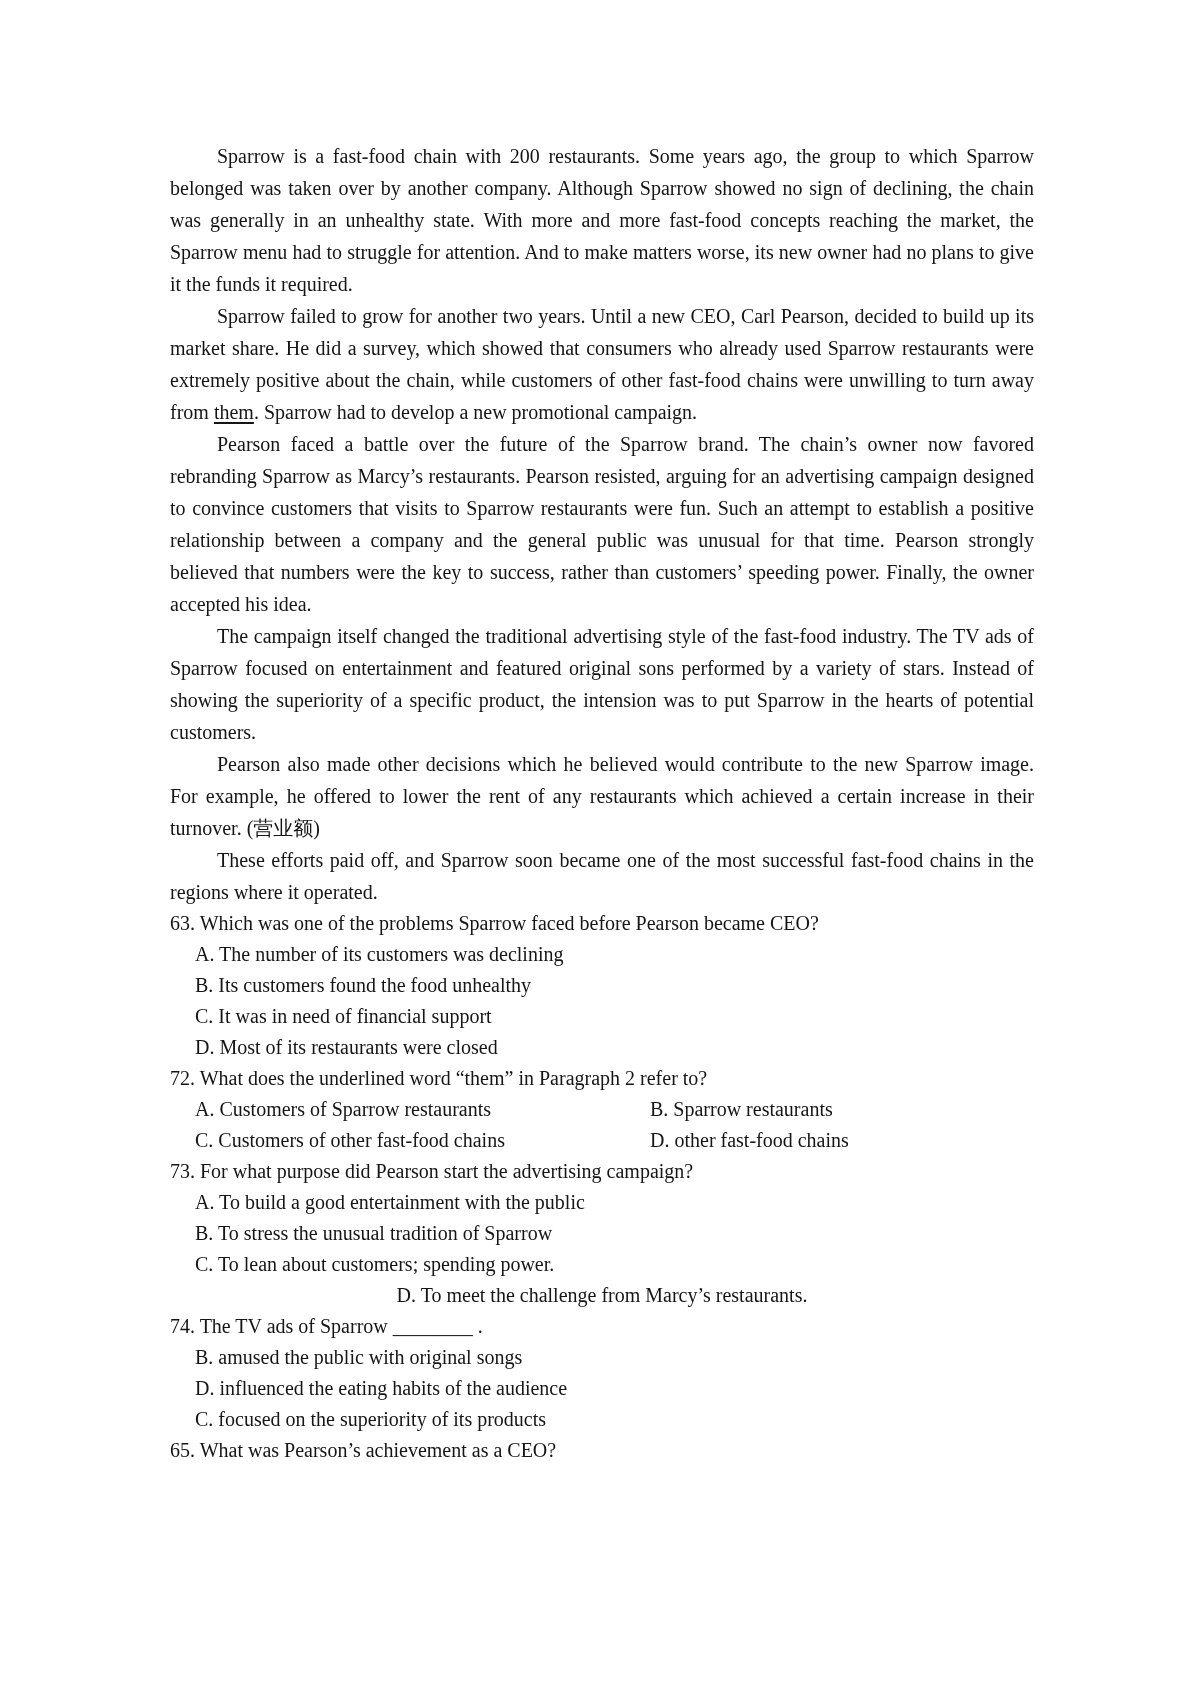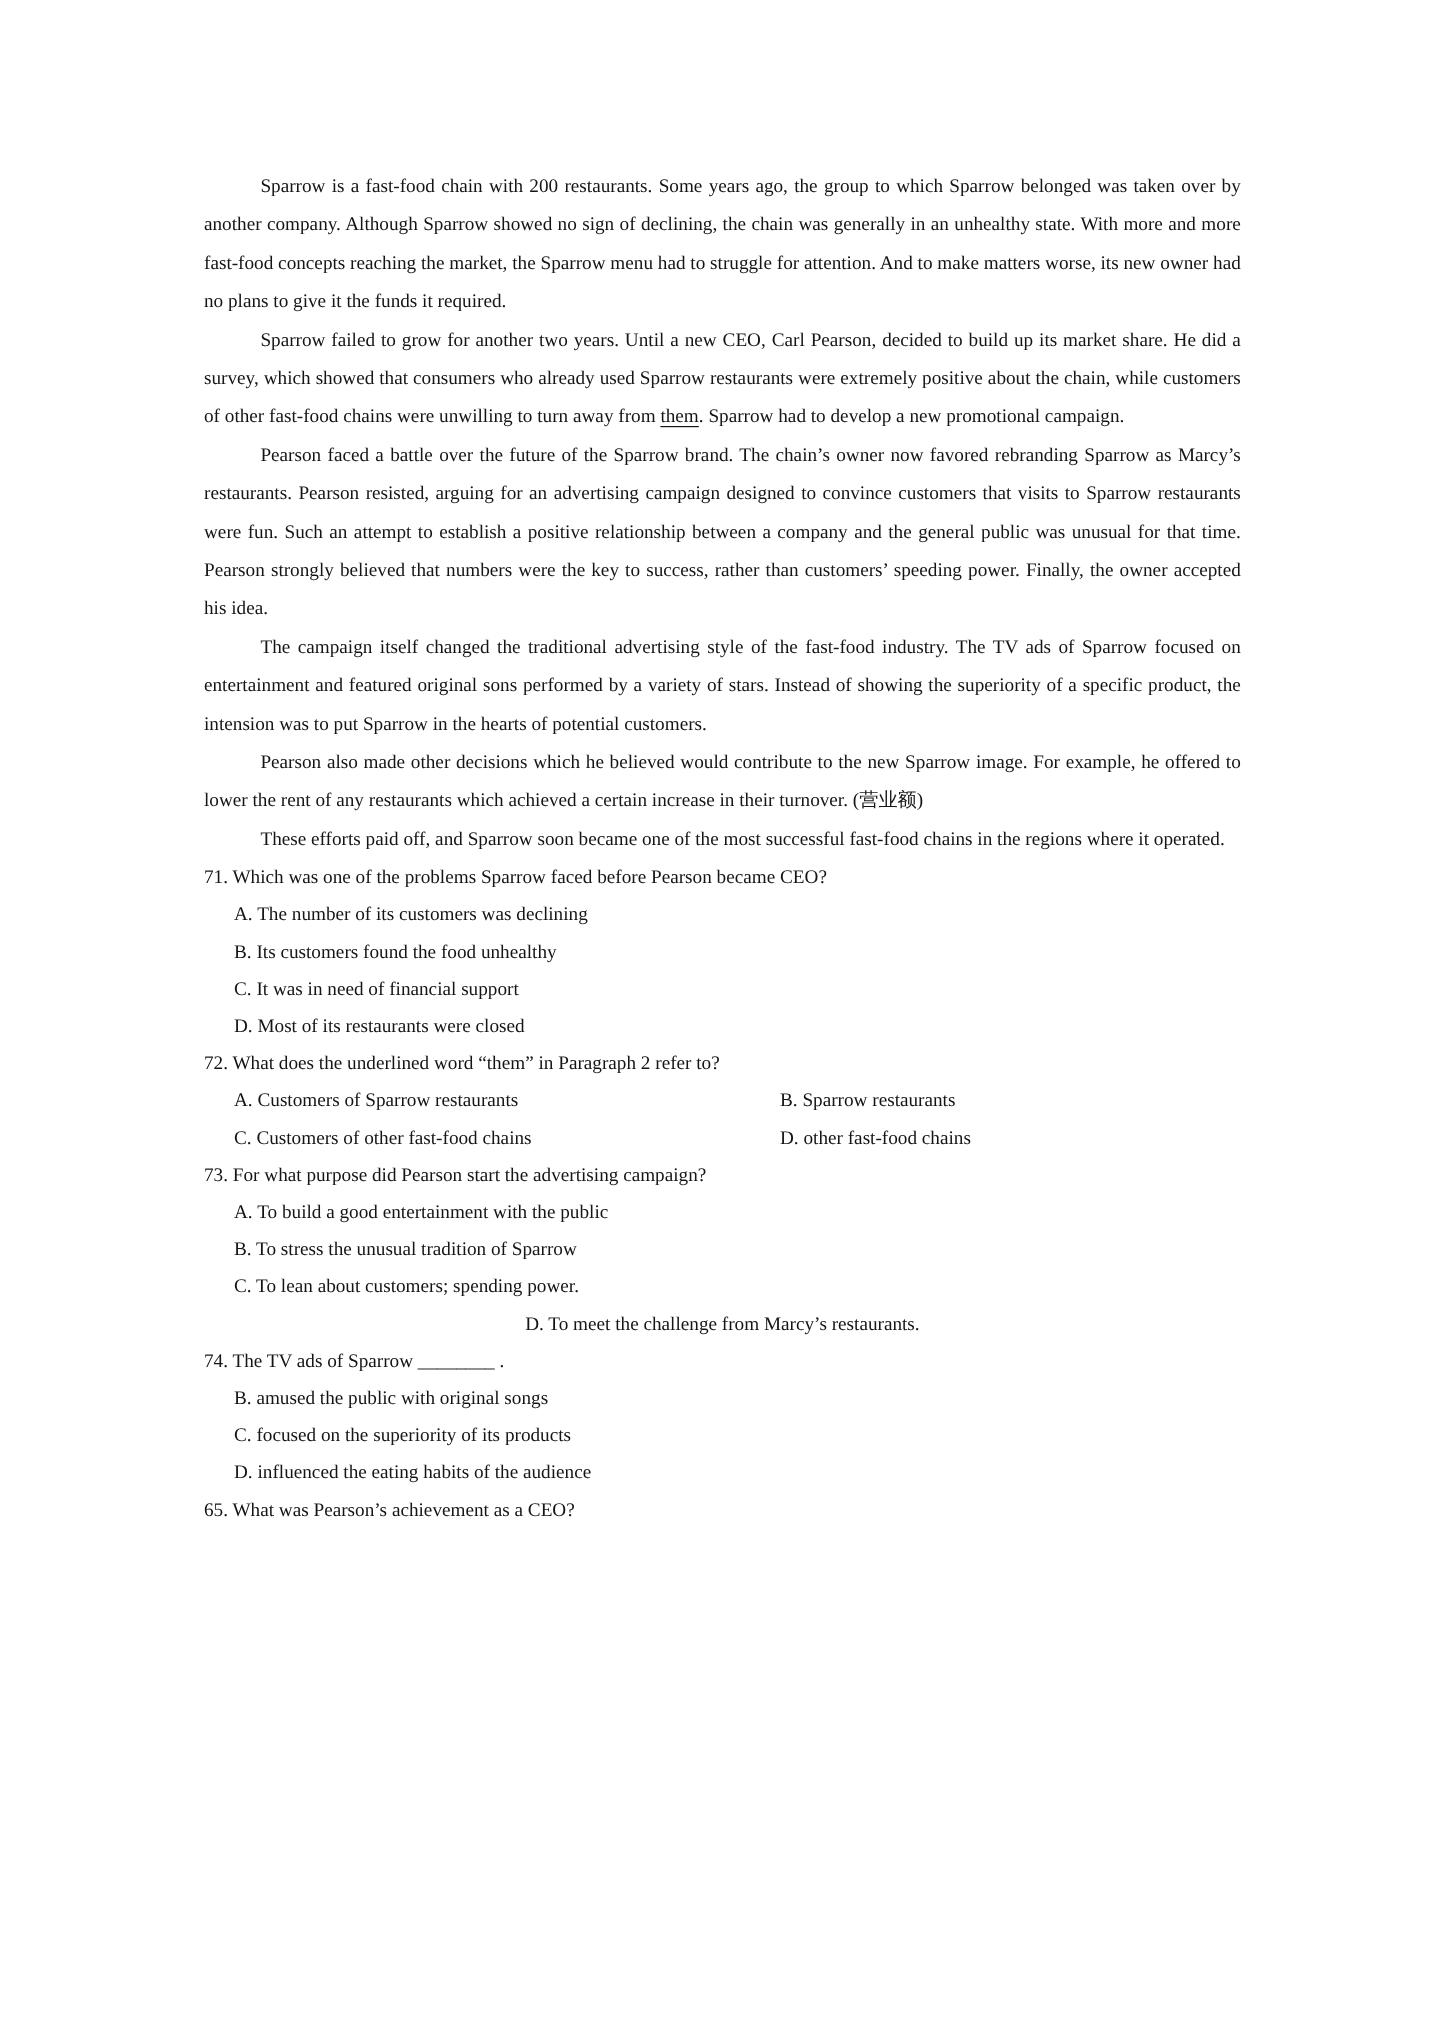--- a/index.html
+++ b/index.html
@@ -14,21 +14,21 @@
     background: #ffffff;
     overflow: hidden;
     font-family: "Liberation Serif", "DejaVu Serif", serif;
     color: #151515;
   }
   .content {
     position: absolute;
     left: 170px;
     top: 140px;
     width: 864px;
-    font-size: 16px;
+    font-size: 20px;
   }
   
   .passage p {
     margin: 0;
     text-align: justify;
     text-indent: 47px;
     line-height: 32px;
   }
   .u-word {
     text-decoration: underline;
@@ -72,21 +72,21 @@
       <p><span>Sparrow failed to grow for another two years. Until a new CEO, Carl Pearson, decided to build up its market share. He did a survey, which showed that consumers who already used Sparrow restaurants were extremely positive about the chain, while customers of other fast-food chains were unwilling to turn away from </span><span class="u-word">them</span><span>. Sparrow had to develop a new promotional campaign.</span></p>
       <p>Pearson faced a battle over the future of the Sparrow brand. The chain’s owner now favored rebranding Sparrow as Marcy’s restaurants. Pearson resisted, arguing for an advertising campaign designed to convince customers that visits to Sparrow restaurants were fun. Such an attempt to establish a positive relationship between a company and the general public was unusual for that time. Pearson strongly believed that numbers were the key to success, rather than customers’ speeding power. Finally, the owner accepted his idea.</p>
       <p>The campaign itself changed the traditional advertising style of the fast-food industry. The TV ads of Sparrow focused on entertainment and featured original sons performed by a variety of stars. Instead of showing the superiority of a specific product, the intension was to put Sparrow in the hearts of potential customers.</p>
       <p>Pearson also made other decisions which he believed would contribute to the new Sparrow image. For example, he offered to lower the rent of any restaurants which achieved a certain increase in their turnover. (营业额)</p>
       <p>These efforts paid off, and Sparrow soon became one of the most successful fast-food chains in the regions where it operated.</p>
     </div>
 
     <div class="questions">
 
       <div class="qblock">
-        <div class="qline"><span>71.</span> <span>Which was one of the problems Sparrow faced before Pearson became CEO?</span></div>
+        <div class="qline"><span>63.</span> <span>Which was one of the problems Sparrow faced before Pearson became CEO?</span></div>
         <div class="opt"><span>A.</span> <span>The number of its customers was declining</span></div>
         <div class="opt"><span>B.</span> <span>Its customers found the food unhealthy</span></div>
         <div class="opt"><span>C.</span> <span>It was in need of financial support</span></div>
         <div class="opt"><span>D.</span> <span>Most of its restaurants were closed</span></div>
       </div>
 
       <div class="qblock">
         <div class="qline"><span>72.</span> <span>What does the underlined word “them” in Paragraph 2 refer to?</span></div>
         <div class="optrow"><span class="col1"><span>A.</span> <span>Customers of Sparrow restaurants</span></span><span class="col2"><span>B.</span> <span>Sparrow restaurants</span></span></div>
         <div class="optrow"><span class="col1"><span>C.</span> <span>Customers of other fast-food chains</span></span><span class="col2"><span>D.</span> <span>other fast-food chains</span></span></div>
@@ -96,22 +96,22 @@
         <div class="qline"><span>73.</span> <span>For what purpose did Pearson start the advertising campaign?</span></div>
         <div class="opt"><span>A.</span> <span>To build a good entertainment with the public</span></div>
         <div class="opt"><span>B.</span> <span>To stress the unusual tradition of Sparrow</span></div>
         <div class="opt"><span>C.</span> <span>To lean about customers; spending power.</span></div>
         <div class="opt opt-outdent"><span>D.</span> <span>To meet the challenge from Marcy’s restaurants.</span></div>
       </div>
 
       <div class="qblock">
         <div class="qline"><span>74.</span> <span>The TV ads of Sparrow ________ .</span></div>
         <div class="opt"><span>B.</span> <span>amused the public with original songs</span></div>
+        <div class="opt"><span>D.</span> <span>influenced the eating habits of the audience</span></div>
         <div class="opt"><span>C.</span> <span>focused on the superiority of its products</span></div>
-        <div class="opt"><span>D.</span> <span>influenced the eating habits of the audience</span></div>
       </div>
 
       <div class="qblock">
         <div class="qline"><span>65.</span> <span>What was Pearson’s achievement as a CEO?</span></div>
       </div>
 
     </div>
   </div>
 </div>
 

